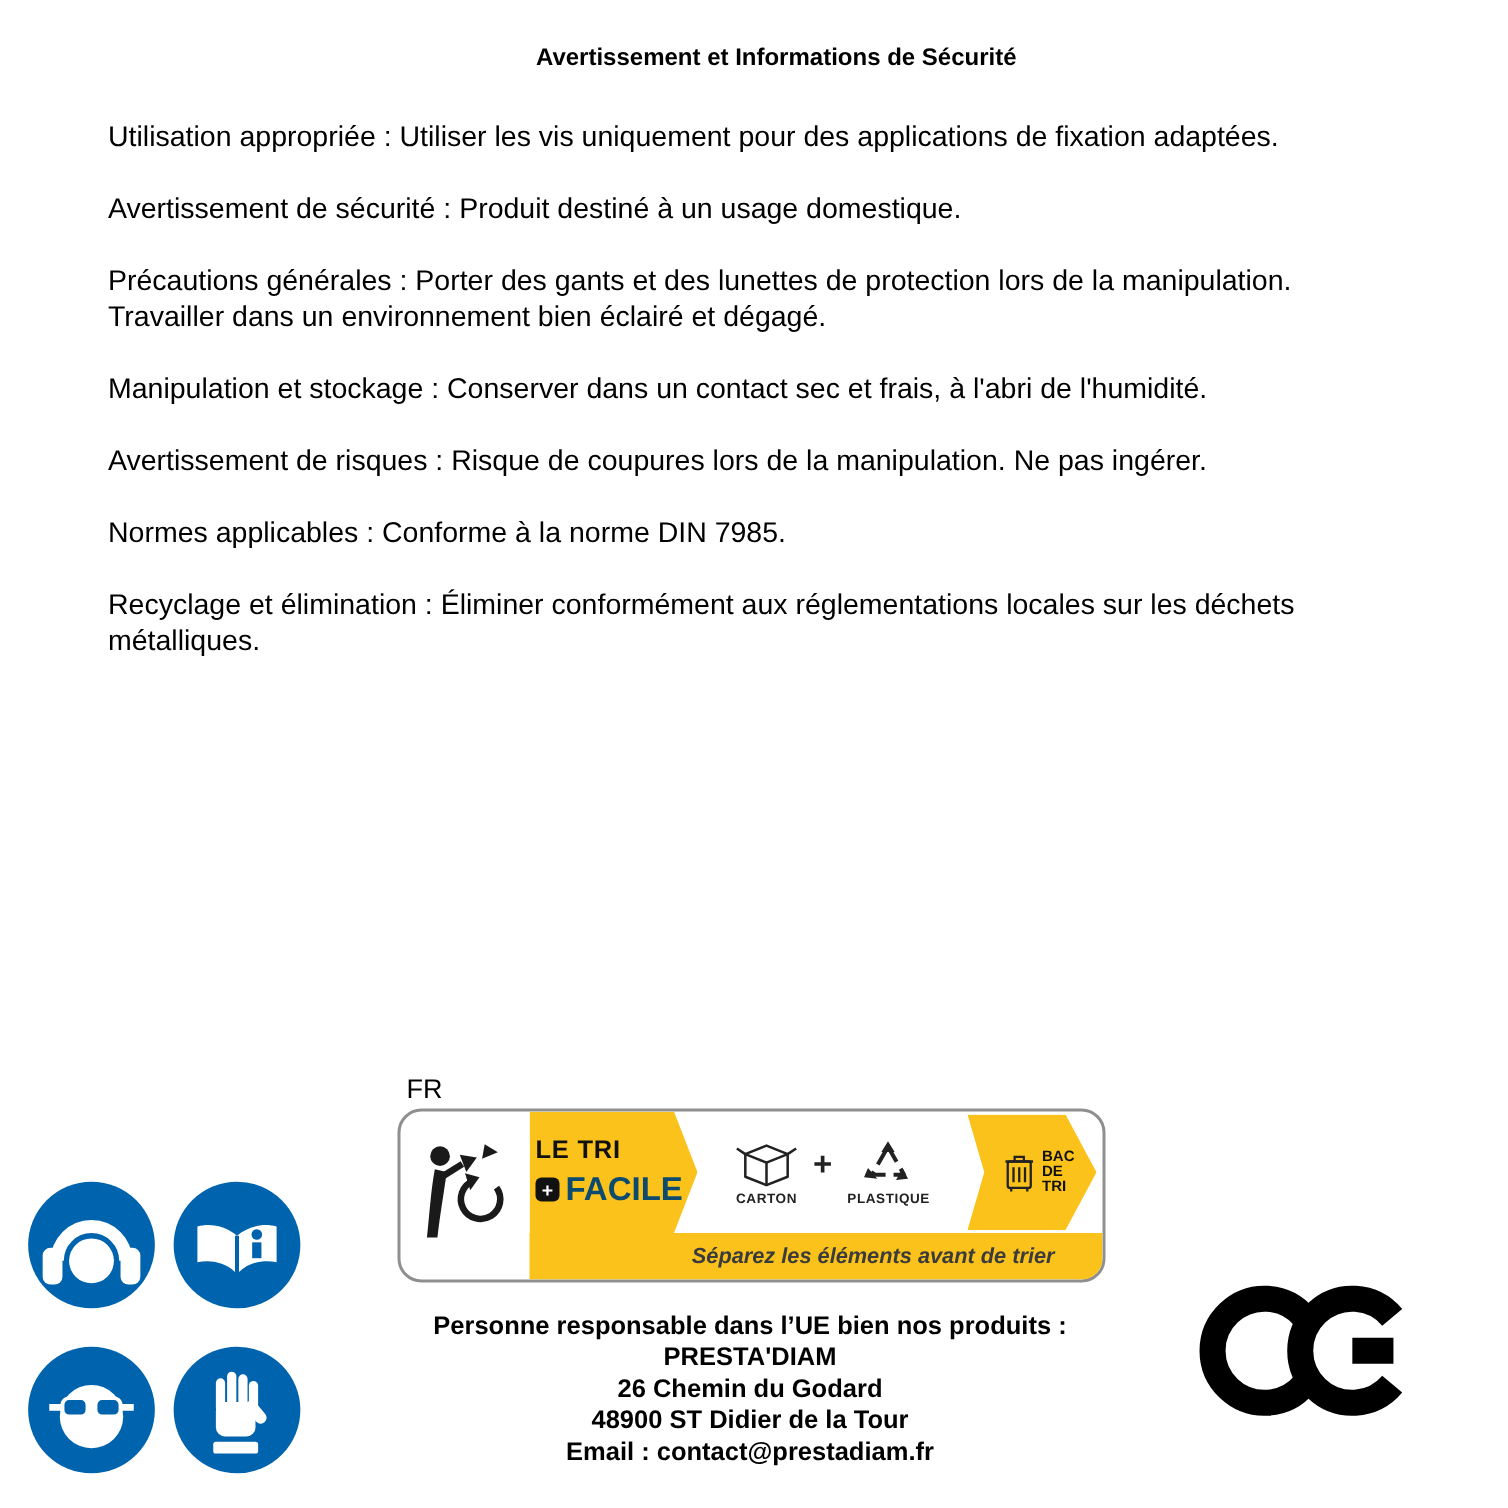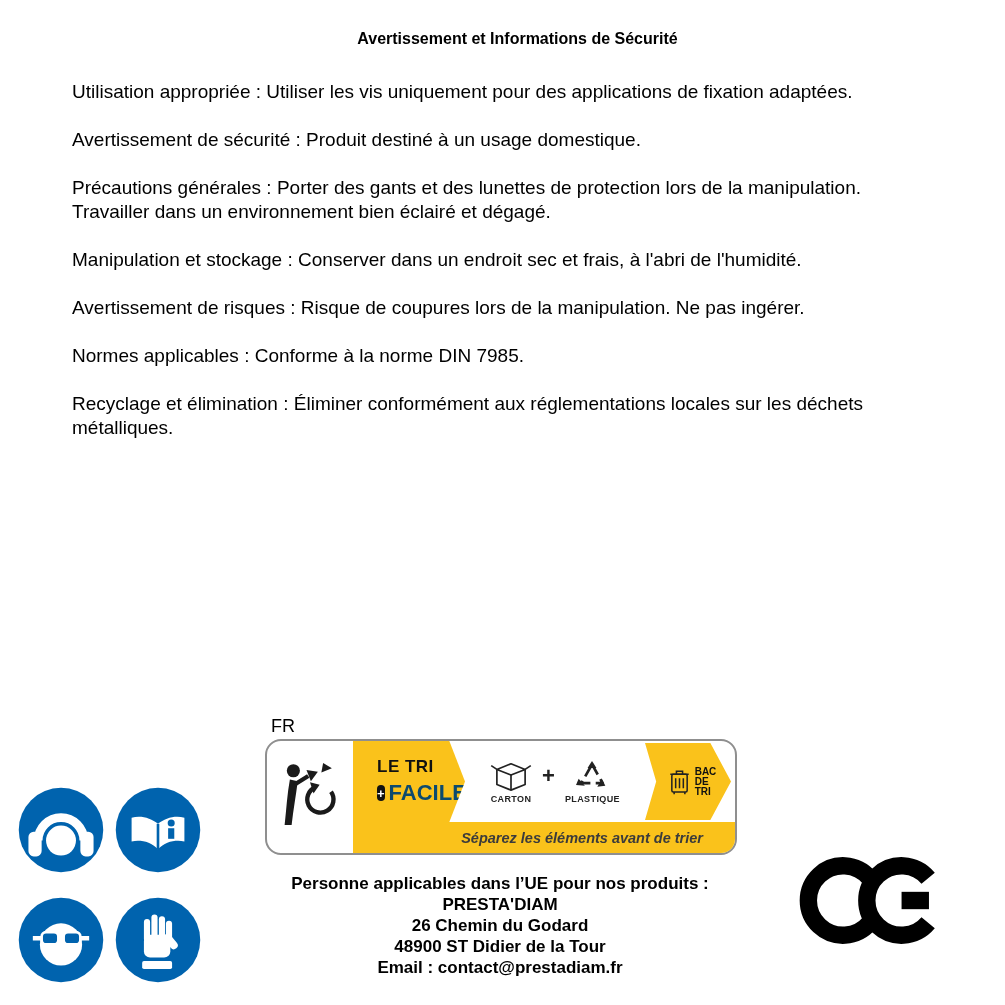--- a/index.html
+++ b/index.html
@@ -32,21 +32,21 @@
   .tri-area{position:absolute;left:265px;top:716px;}
   .fr-label{font-size:18px;font-weight:normal;margin:0 0 2px 6px;}
   .tri-box{width:472px;height:116px;border:2px solid #8f8f8f;border-radius:16px;
            background:#fff;display:flex;overflow:hidden;box-sizing:border-box;}
   .triman-cell{width:86px;display:flex;align-items:center;justify-content:center;}
   .tri-right{flex:1;display:flex;flex-direction:column;}
   .tri-row{flex:1;display:flex;align-items:stretch;min-height:0;}
   .letri{width:112px;background:var(--tri-yellow);
          clip-path:polygon(0 0,86% 0,100% 50%,86% 100%,0 100%);
          display:flex;flex-direction:column;justify-content:center;
-         padding-left:24px;box-sizing:border-box;}
+         padding-left:4px;box-sizing:border-box;}
   .letri-l1{font-size:17px;font-weight:800;letter-spacing:.5px;color:#111;}
   .letri-l2{display:flex;align-items:center;gap:4px;margin-top:3px;}
   .plus-box{width:16px;height:16px;background:#111;color:#fff;border-radius:4px;
             display:flex;align-items:center;justify-content:center;
             font-size:13px;font-weight:800;line-height:1;}
   .letri-l2-txt{font-size:22px;font-weight:800;color:#0c4a6e;}
   .materials{flex:1;display:flex;align-items:center;justify-content:center;gap:10px;}
   .material{display:flex;flex-direction:column;align-items:center;}
   .material-label{font-size:9px;font-weight:700;letter-spacing:.4px;color:#222;margin-top:2px;}
   .plus-mid{font-size:22px;font-weight:800;color:#222;margin-top:-12px;}
@@ -71,21 +71,21 @@
 <body>
 
 <div class="sheet">
 
   <div class="title">Avertissement et Informations de Sécurité</div>
 
   <div class="content">
     <p>Utilisation appropriée : Utiliser les vis uniquement pour des applications de fixation adaptées.</p>
     <p>Avertissement de sécurité : Produit destiné à un usage domestique.</p>
     <p>Précautions générales : Porter des gants et des lunettes de protection lors de la manipulation. Travailler dans un environnement bien éclairé et dégagé.</p>
-    <p>Manipulation et stockage : Conserver dans un endroit sec et frais, à l'abri de l'humidité.</p>
+    <p>Manipulation et stockage : Conserver dans un contact sec et frais, à l'abri de l'humidité.</p>
     <p>Avertissement de risques : Risque de coupures lors de la manipulation. Ne pas ingérer.</p>
     <p>Normes applicables : Conforme à la norme DIN 7985.</p>
     <p>Recyclage et élimination : Éliminer conformément aux réglementations locales sur les déchets métalliques.</p>
   </div>
 
   <div class="pictos">
     <div class="picto">
       <svg viewBox="0 0 100 100">
         <circle class="picto-bg" cx="50" cy="50" r="48"></circle>
         <path class="picto-stroke" d="M24,62 A26,26 0 0 1 76,62" stroke-width="10"></path>
@@ -194,21 +194,21 @@
           </div>
         </div>
         <div class="tagline-row">
           <span>Séparez les éléments avant de trier</span>
         </div>
       </div>
     </div>
   </div>
 
   <div class="address">
-    <div>Personne applicables dans l’UE pour nos produits :</div>
+    <div>Personne responsable dans l’UE bien nos produits :</div>
     <div>PRESTA'DIAM</div>
     <div>26 Chemin du Godard</div>
     <div>48900 ST Didier de la Tour</div>
     <div>Email : contact@prestadiam.fr</div>
   </div>
 
   <div class="ce">
     <svg viewBox="0 0 156 104">
       <g fill="none" stroke="#000" stroke-width="19">
         <path d="M77.1,27.6 A38,38 0 1 0 77.1,76.4"></path>

